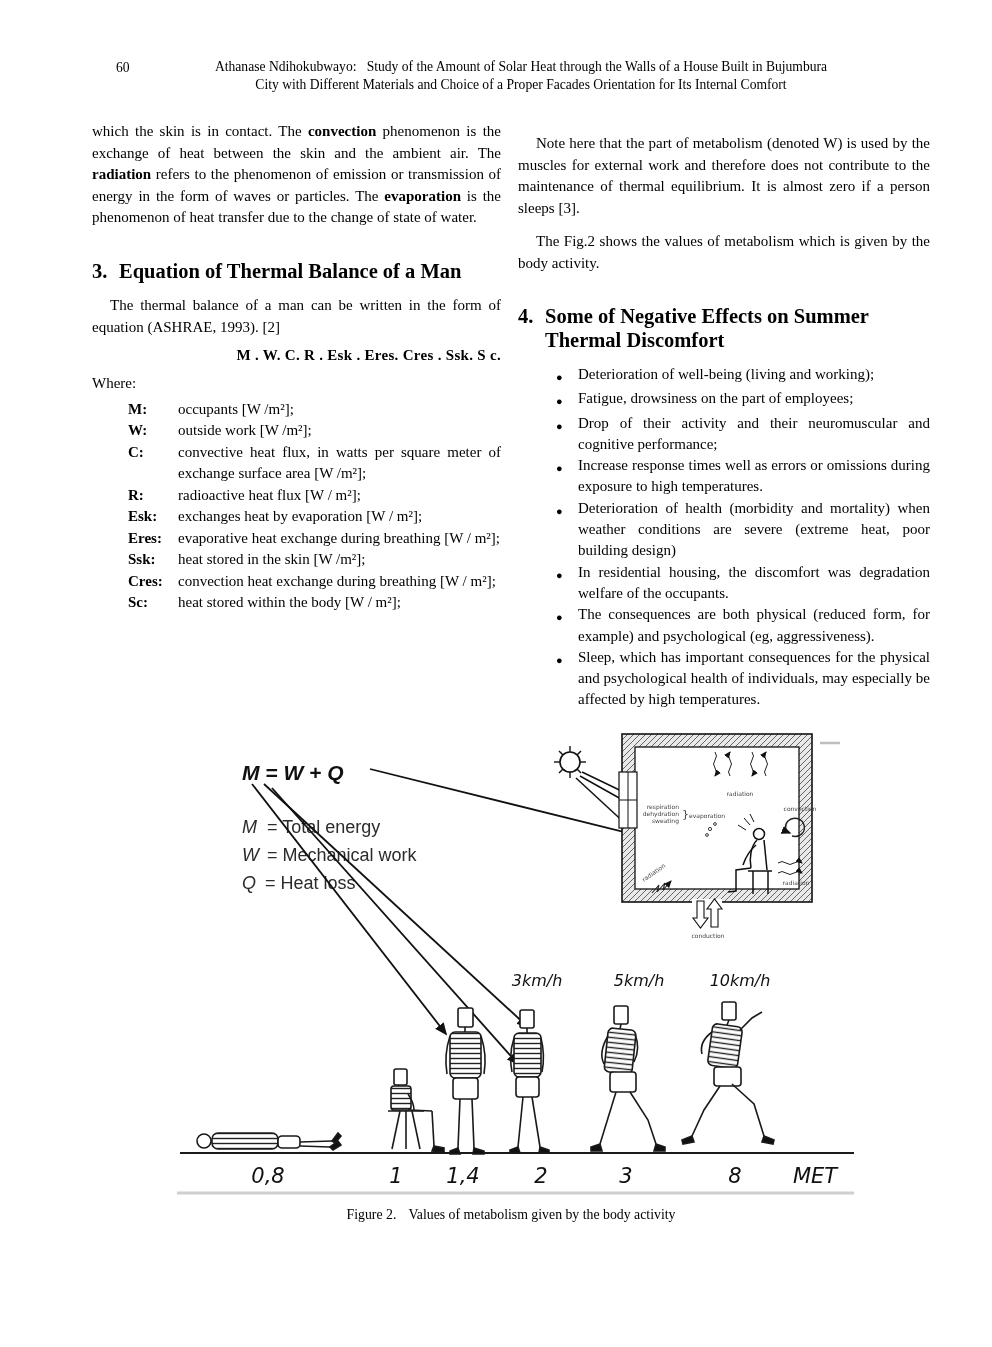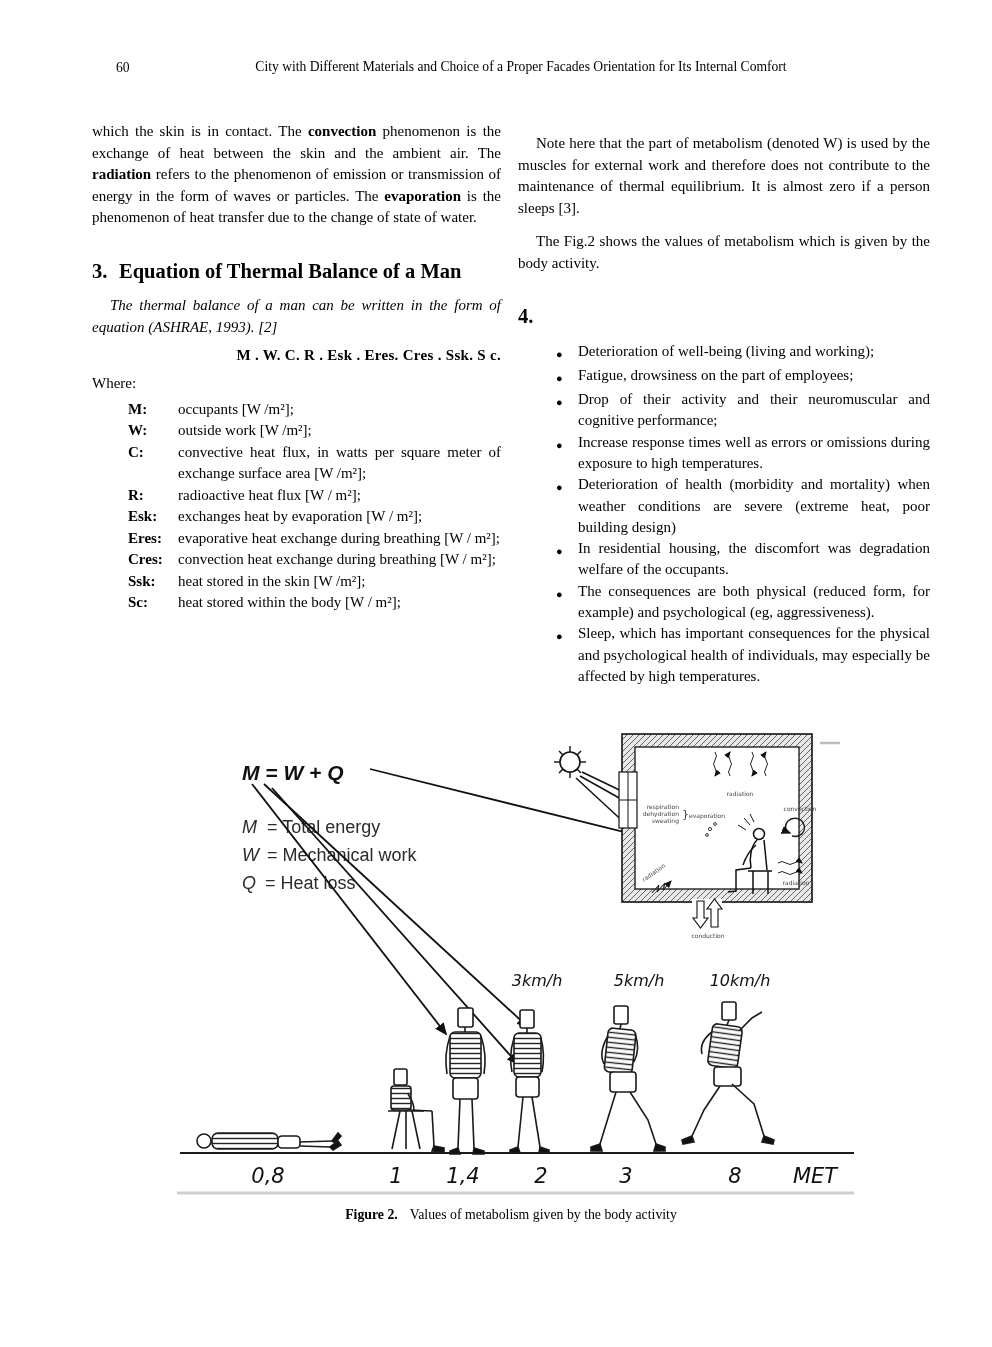--- a/index.html
+++ b/index.html
@@ -16,46 +16,47 @@
   .cols{position:absolute;top:121px;left:92px;width:838px;display:flex;gap:17px;}
   .col-l{width:410px;}
   .col-r{width:413px;}
   p{margin:0;font-size:15px;line-height:21.5px;text-align:justify;}
   .ind{text-indent:18px;margin-top:12px;}
   .b{font-weight:bold;}
   .sec{display:flex;font-weight:bold;font-size:20.5px;line-height:23.5px;margin-top:31px;}
   .h-num{width:27px;flex:none;}
   .h-title{width:362px;}
   .eq{font-weight:bold;margin:7px 0 7px 18px;font-size:15px;line-height:21px;text-align:right;letter-spacing:.3px;}
-  .mt12{margin-top:12px;font-style:italic;}
+  .mt12{margin-top:12px;}
   
   .defs{margin-top:4px;padding-left:36px;}
   .defrow{display:flex;font-size:15px;line-height:21.5px;}
   .term{width:50px;flex:none;font-weight:bold;}
   .def{flex:1;text-align:justify;}
   
   .blist{margin-top:12px;padding-left:38px;list-style:none;margin-bottom:0;}
   .blist li{display:flex;font-size:15px;line-height:21.3px;}
   .blt{width:22px;flex:none;font-size:11px;padding-top:3px;}
   .btext{flex:1;text-align:justify;}
   
   .fig{position:absolute;left:152px;top:712px;width:712px;height:486px;}
   .caption{position:absolute;top:1207px;left:92px;width:838px;text-align:center;font-size:13.8px;}
-  .caption .cl{font-weight:bold;margin-right:12px;}
+  .caption .cl{font-weight:normal;margin-right:12px;}
   svg text{user-select:none;}
   .figsans{font-family:"Liberation Sans",sans-serif;}
   .hand{font-family:"DejaVu Sans",sans-serif;font-style:italic;}
   .tiny{font-family:"DejaVu Sans",sans-serif;font-size:6px;fill:#444;}
 </style>
 </head>
 <body>
 
 <div class="hdr">
   <span class="pnum">60</span>
   <div class="htitle">
+    <div>Athanase Ndihokubwayo:&nbsp;&nbsp; Study of the Amount of Solar Heat through the Walls of a House Built in Bujumbura</div>
     <div>City with Different Materials and Choice of a Proper Facades Orientation for Its Internal Comfort</div>
   </div>
 </div>
 
 <div class="cols">
 
   <div class="col-l">
     <p><span>which the skin is in contact. The </span><span class="b">convection</span><span> phenomenon is the exchange of heat between the skin and the ambient air. The </span><span class="b">radiation</span><span> refers to the phenomenon of emission or transmission of energy in the form of waves or particles. The </span><span class="b">evaporation</span><span> is the phenomenon of heat transfer due to the change of state of water.</span></p>
 
     <div class="sec">
@@ -88,40 +89,41 @@
         </div>
       <div class="defrow">
           <span class="term">Esk:</span>
           <span class="def">exchanges heat by evaporation [W / m²];</span>
         </div>
       <div class="defrow">
           <span class="term">Eres:</span>
           <span class="def">evaporative heat exchange during breathing [W / m²];</span>
         </div>
       <div class="defrow">
+          <span class="term">Ssk:</span>
+          <span class="def">heat stored in the skin [W /m²];</span>
+        </div>
+      <div class="defrow">
           <span class="term">Cres:</span>
           <span class="def">convection heat exchange during breathing [W / m²];</span>
-        </div>
-      <div class="defrow">
-          <span class="term">Ssk:</span>
-          <span class="def">heat stored in the skin [W /m²];</span>
         </div>
       <div class="defrow">
           <span class="term">Sc:</span>
           <span class="def">heat stored within the body [W / m²];</span>
         </div>
     </div>
   </div>
 
   <div class="col-r">
     <p class="ind">Note here that the part of metabolism (denoted W) is used by the muscles for external work and therefore does not contribute to the maintenance of thermal equilibrium. It is almost zero if a person sleeps [3].</p>
     <p class="ind">The Fig.2 shows the values of metabolism which is given by the body activity.</p>
 
     <div class="sec">
       <span class="h-num">4.</span>
+      <span class="h-title">Some of Negative Effects on Summer Thermal Discomfort</span>
     </div>
 
     <ul class="blist">
       <li>
           <span class="blt">●</span>
           <span class="btext">Deterioration of well-being (living and working);</span>
         </li>
       <li>
           <span class="blt">●</span>
           <span class="btext">Fatigue, drowsiness on the part of employees;</span>

